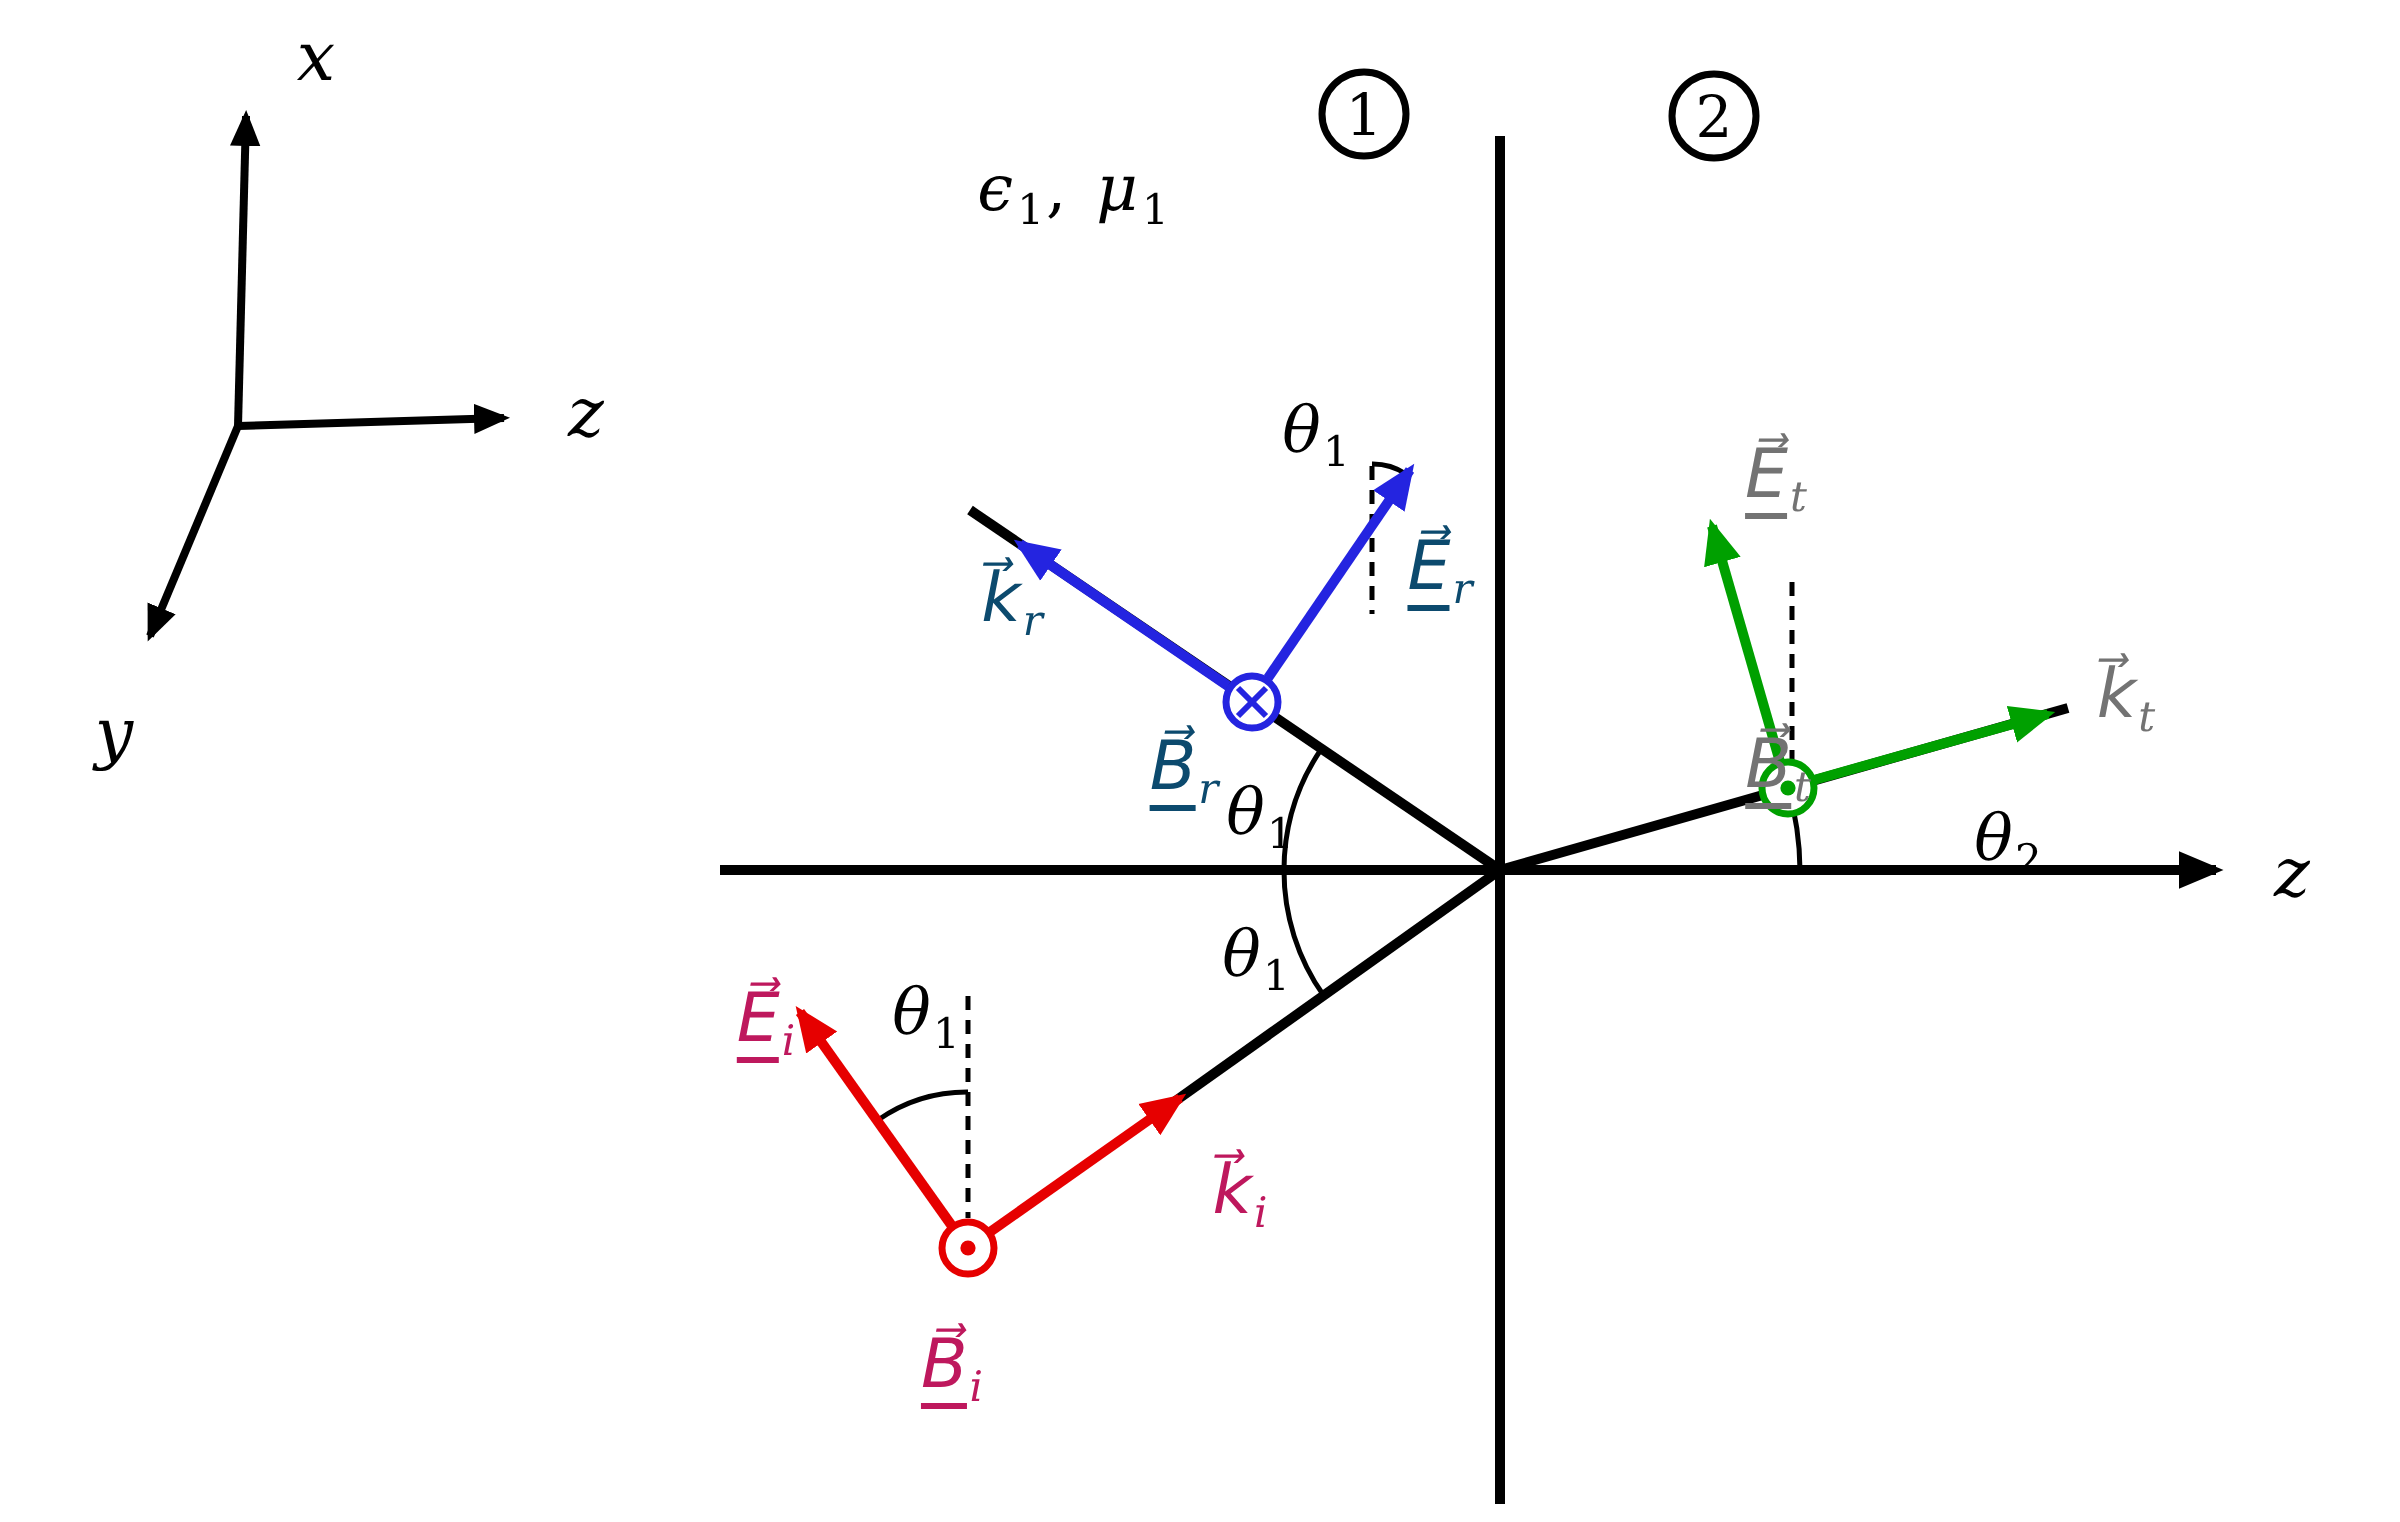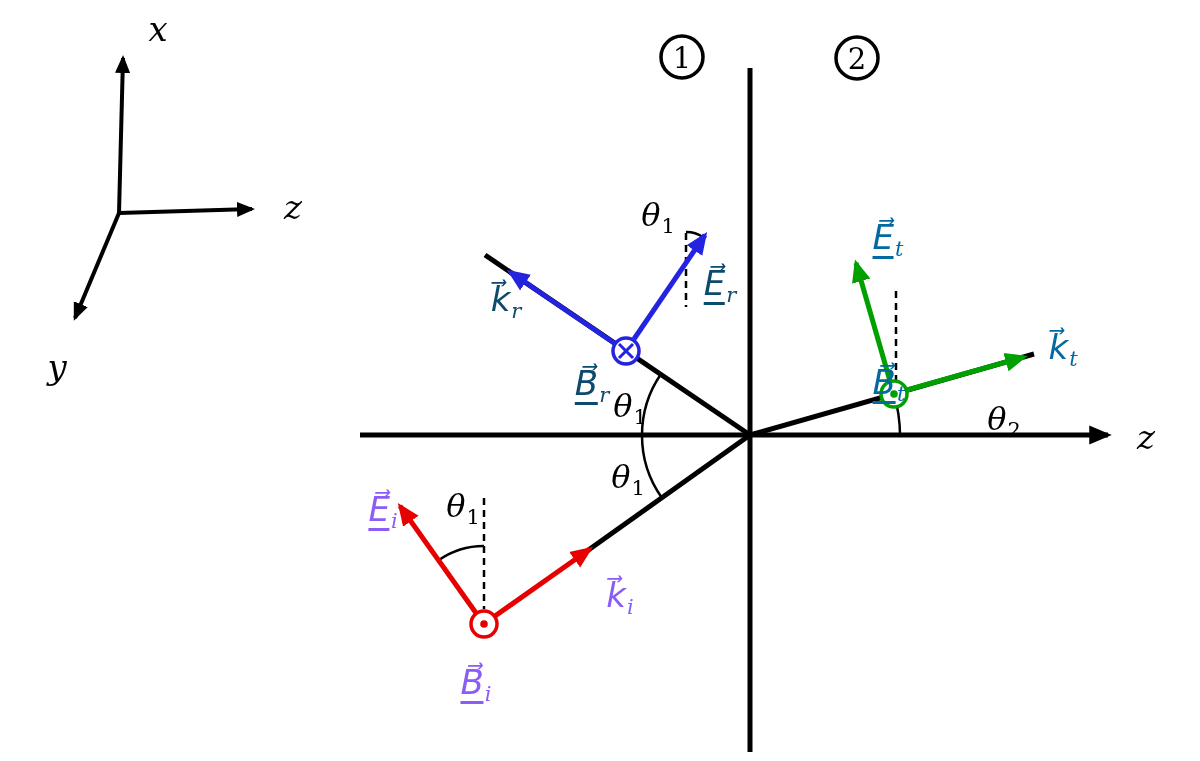--- a/index.html
+++ b/index.html
@@ -13,23 +13,23 @@
     position:absolute;transform:translate(-50%,-50%);
     font-style:italic;font-size:34px;line-height:1;white-space:nowrap;color:#000;
   }
   .lbl .sub{font-size:21px;margin-left:1px;vertical-align:-7px;}
   .lbl .subn{font-size:21px;font-style:normal;vertical-align:-7px;margin-left:1px;}
   .u{display:inline-block;border-bottom:3px solid currentColor;padding-bottom:2px;}
   .theta{font-size:32px;margin-top:12px;}
   .medium{font-size:32px;letter-spacing:1px;}
   .sep{font-style:normal;margin-right:14px;}
   .num{font-style:normal;font-size:29px;}
-  .c-inc{color:#8b5cf6;text-align:center;}
+  .c-inc{color:#be185d;text-align:center;}
   .c-ref{color:#0c4a6e;}
-  .c-tra{color:#0369a1;}
+  .c-tra{color:#737373;}
 </style>
 </head>
 <body>
 
 <div class="stage">
 
   <svg width="1200" height="761" viewBox="0 0 1200 761">
     <defs>
       <marker id="m-ink" viewBox="0 0 10 10" refX="7.5" refY="5" markerWidth="5" markerHeight="5" orient="auto" markerUnits="strokeWidth">
         <path d="M0,1.2 L9,5 L0,8.8 Z" fill="#000000"></path>
@@ -88,20 +88,23 @@
 
   <div class="lbl" style="left:158px;top:29px"><span>x</span></div>
   <div class="lbl" style="left:293px;top:207px"><span>z</span></div>
   <div class="lbl" style="left:57px;top:367px"><span>y</span></div>
 
   <div class="lbl" style="left:1146px;top:437px"><span>z</span></div>
 
   <div class="lbl num" style="left:682px;top:58px"><span>1</span></div>
   <div class="lbl num" style="left:857px;top:59px"><span>2</span></div>
 
+  <div class="lbl medium" style="left:537px;top:97px">
+    <span>ϵ</span><span class="subn">1</span><span class="sep">,</span><span>μ</span><span class="subn">1</span>
+  </div>
 
   <div class="lbl theta" style="left:658px;top:206px"><span>θ</span><span class="subn">1</span></div>
   <div class="lbl theta" style="left:630px;top:397px"><span>θ</span><span class="subn">1</span></div>
   <div class="lbl theta" style="left:628px;top:468px"><span>θ</span><span class="subn">1</span></div>
   <div class="lbl theta" style="left:463px;top:497px"><span>θ</span><span class="subn">1</span></div>
   <div class="lbl theta" style="left:1004px;top:410px"><span>θ</span><span class="subn">2</span></div>
 
   <div class="lbl c-inc" style="left:383px;top:512px"><span class="u"><span>E⃗</span></span><span class="sub">i</span></div>
   <div class="lbl c-inc" style="left:620px;top:598px"><span>k⃗</span><span class="sub">i</span></div>
   <div class="lbl c-inc" style="left:476px;top:685px"><span class="u"><span>B⃗</span></span><span class="sub">i</span></div>

